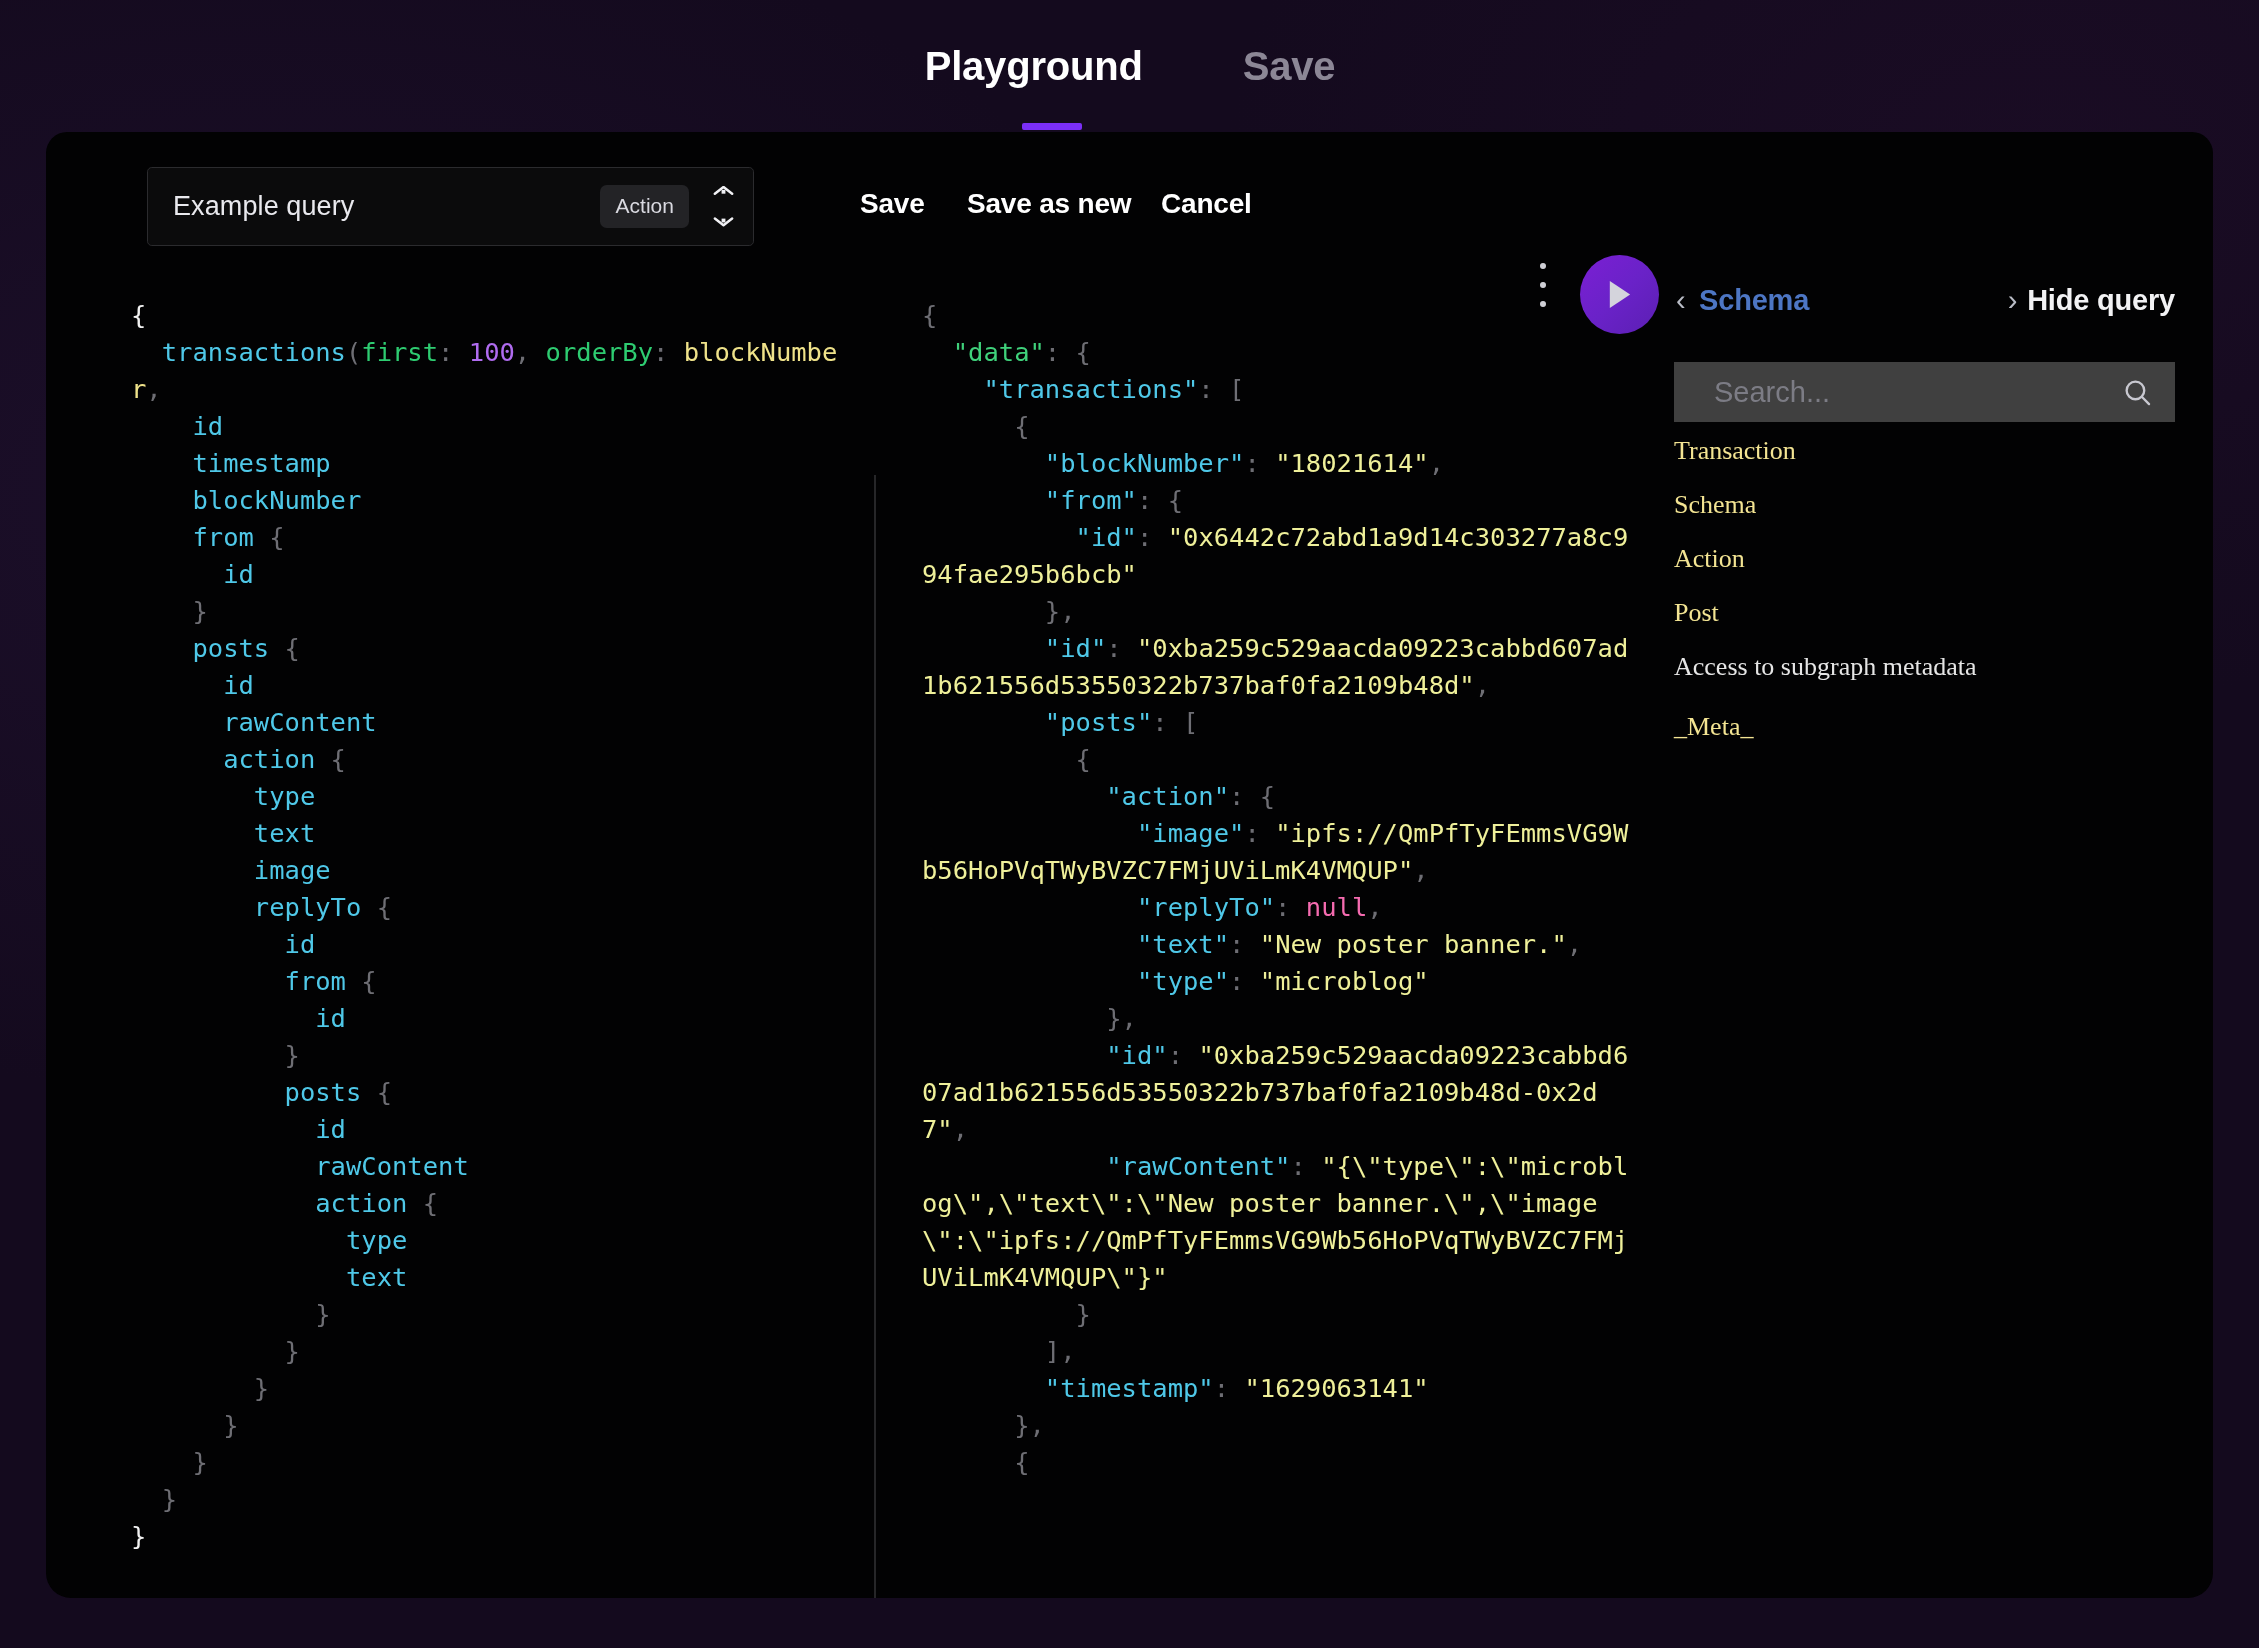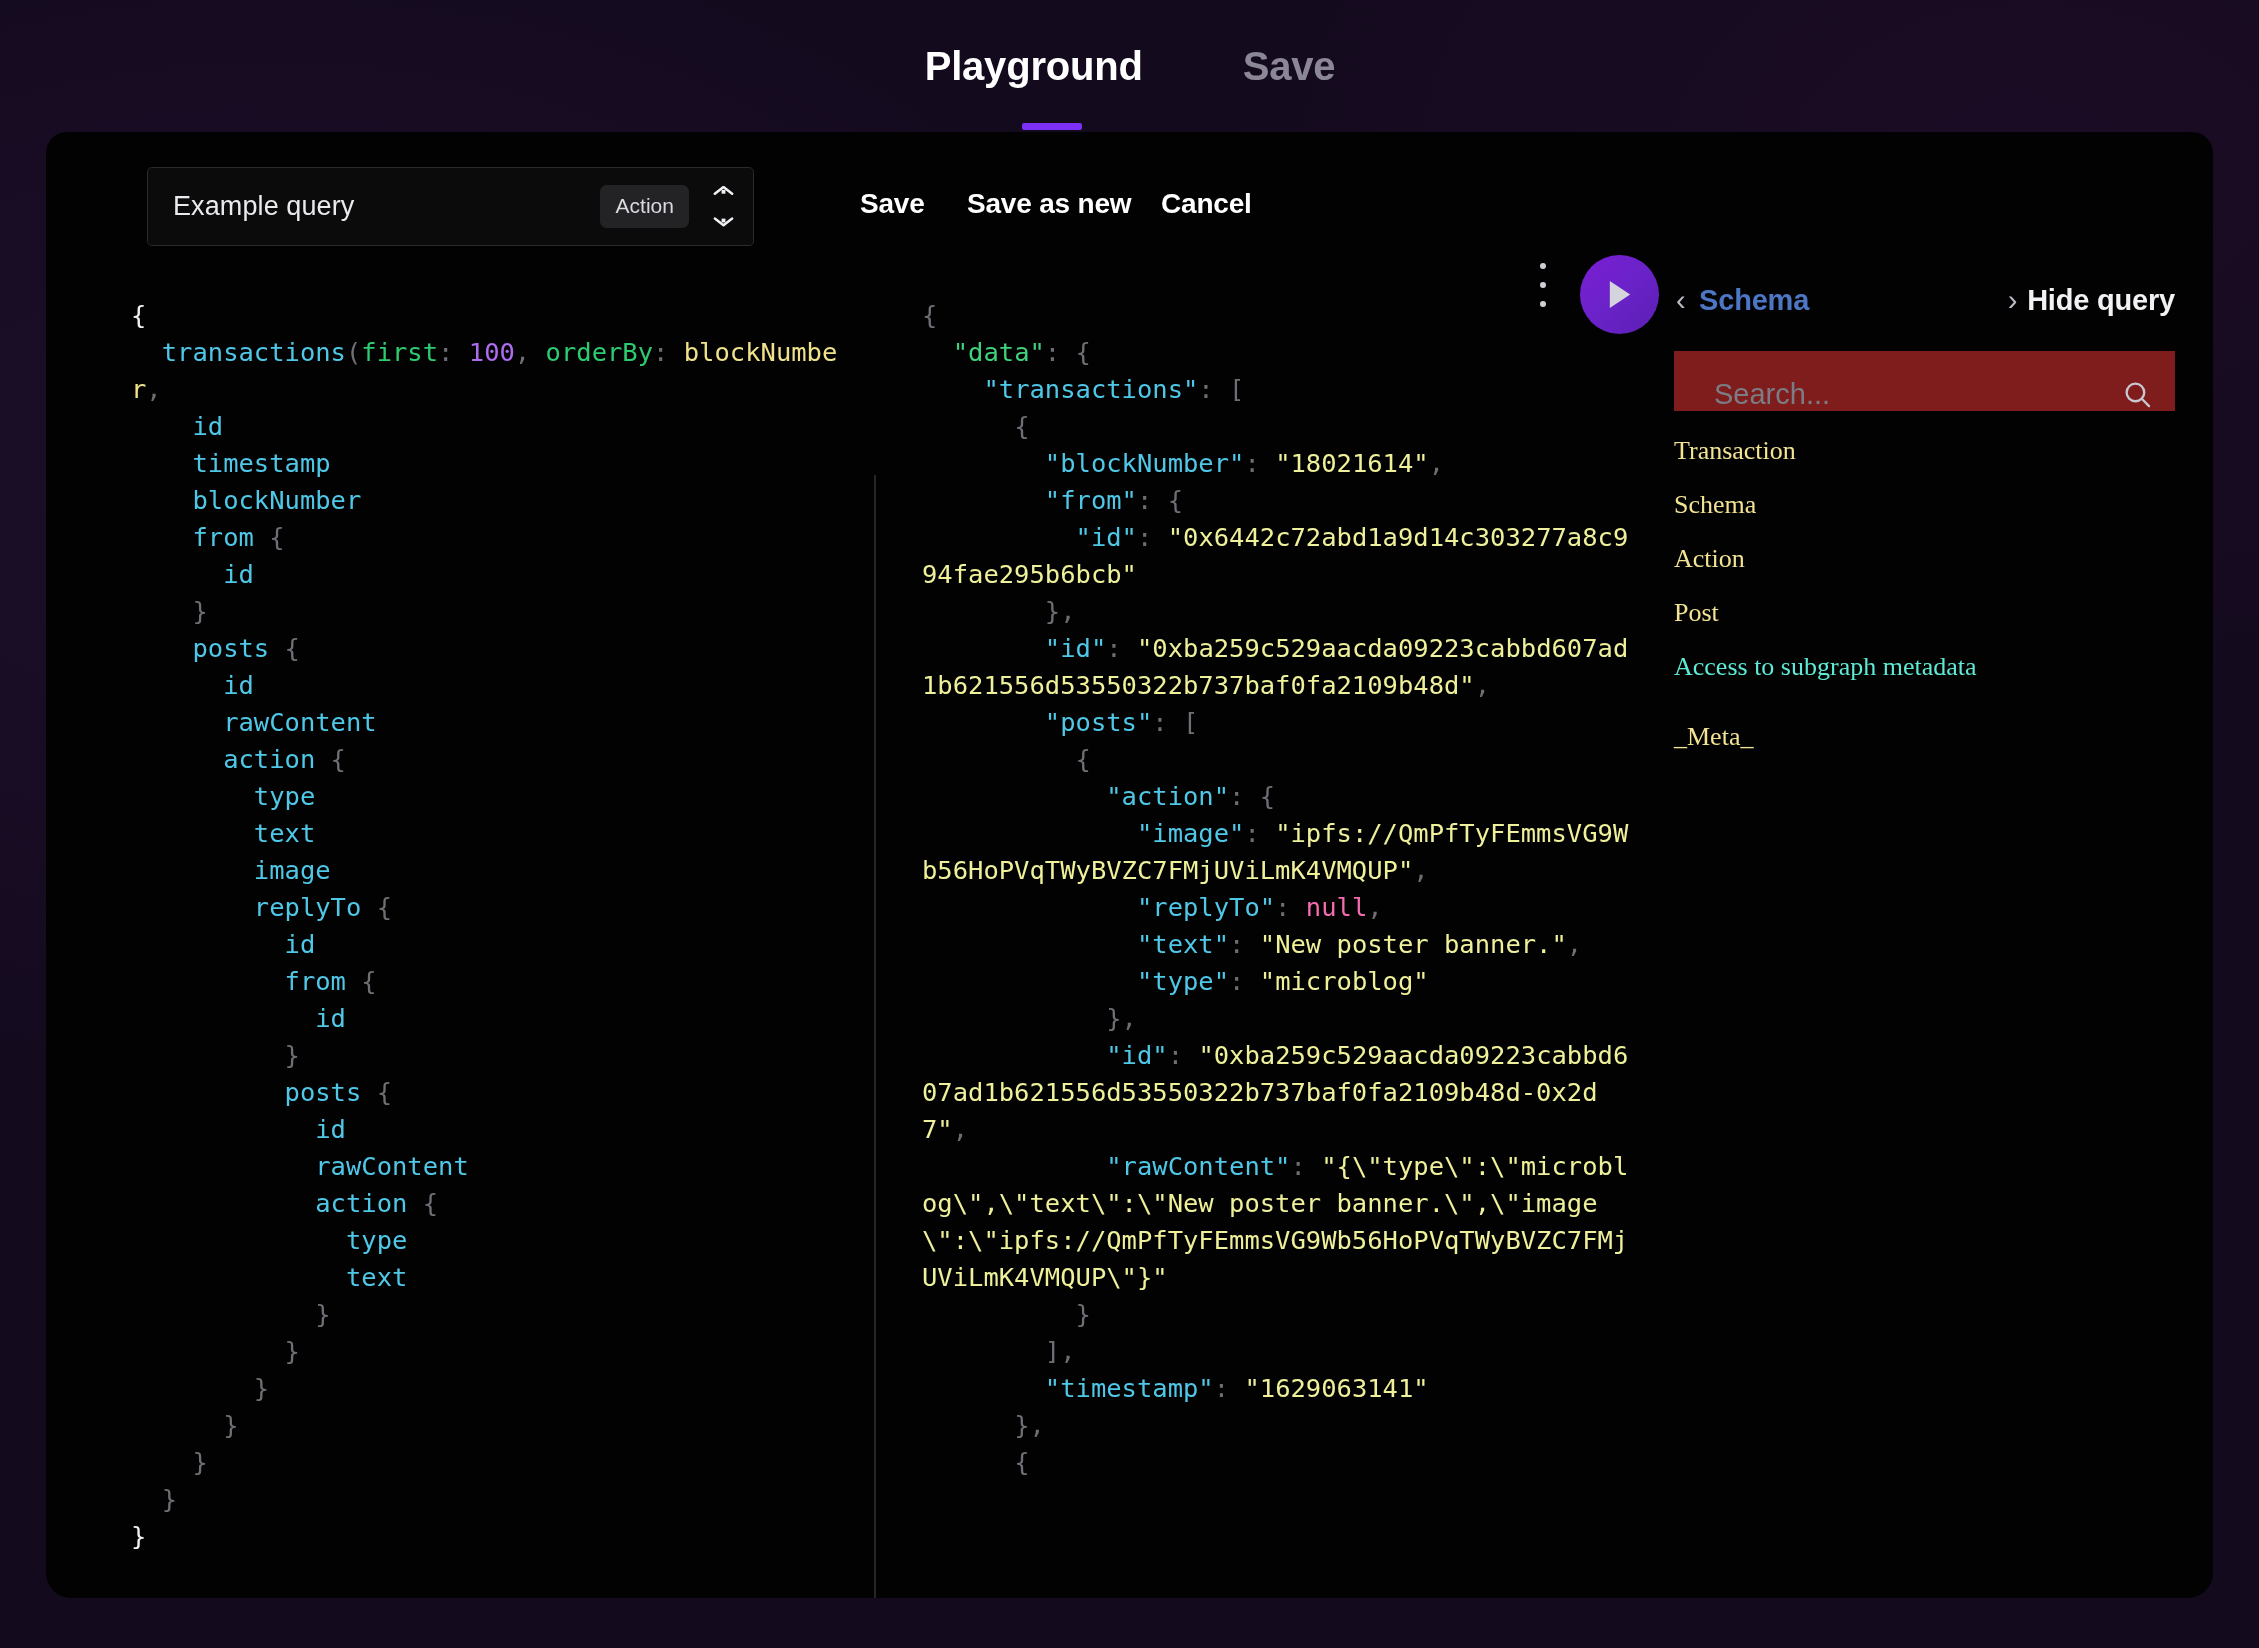--- a/index.html
+++ b/index.html
@@ -243,26 +243,26 @@
     color: #f2f2f4;
     font-size: 29px;
     font-weight: 700;
     letter-spacing: -0.2px;
   }
   .chev { color: #b9bcc6; font-size: 29px; line-height: 1; font-weight: 400; }
 
   #schema-search {
     position: absolute;
     left: 33px;
-    top: 219px;
+    top: 230px;
     right: 38px;
     height: 60px;
-    background: #7f1d1d;
-    display: flex;
-    align-items: flex-end;
+    background: #404040;
+    display: flex;
+    align-items: center;
     padding: 0 21px 0 40px;
     cursor: text;
   }
   #schema-search-input {
     flex: 1;
     background: transparent;
     border: none;
     outline: none;
     color: #9a9aa2;
     font-family: "Liberation Sans", sans-serif;
@@ -280,23 +280,23 @@
     line-height: 1;
   }
   .schema-type {
     color: #f3e493;
     margin-bottom: 36px;
     cursor: pointer;
     display: inline-block;
   }
   .schema-type-row { height: 26px; margin-bottom: 28px; }
   #schema-desc {
-    color: #5eead4;
+    color: #e5e5e5;
     margin-top: 27px;
-    margin-bottom: 44px;
+    margin-bottom: 34px;
     font-size: 26px;
   }
   #schema-meta { color: #f3e493; font-size: 26px; cursor: pointer; display: inline-block; }
 </style>
 </head>
 <body>
 
 <div id="tabbar">
   <div class="tab active">Playground</div>
   <div class="tab inactive">Save</div>

